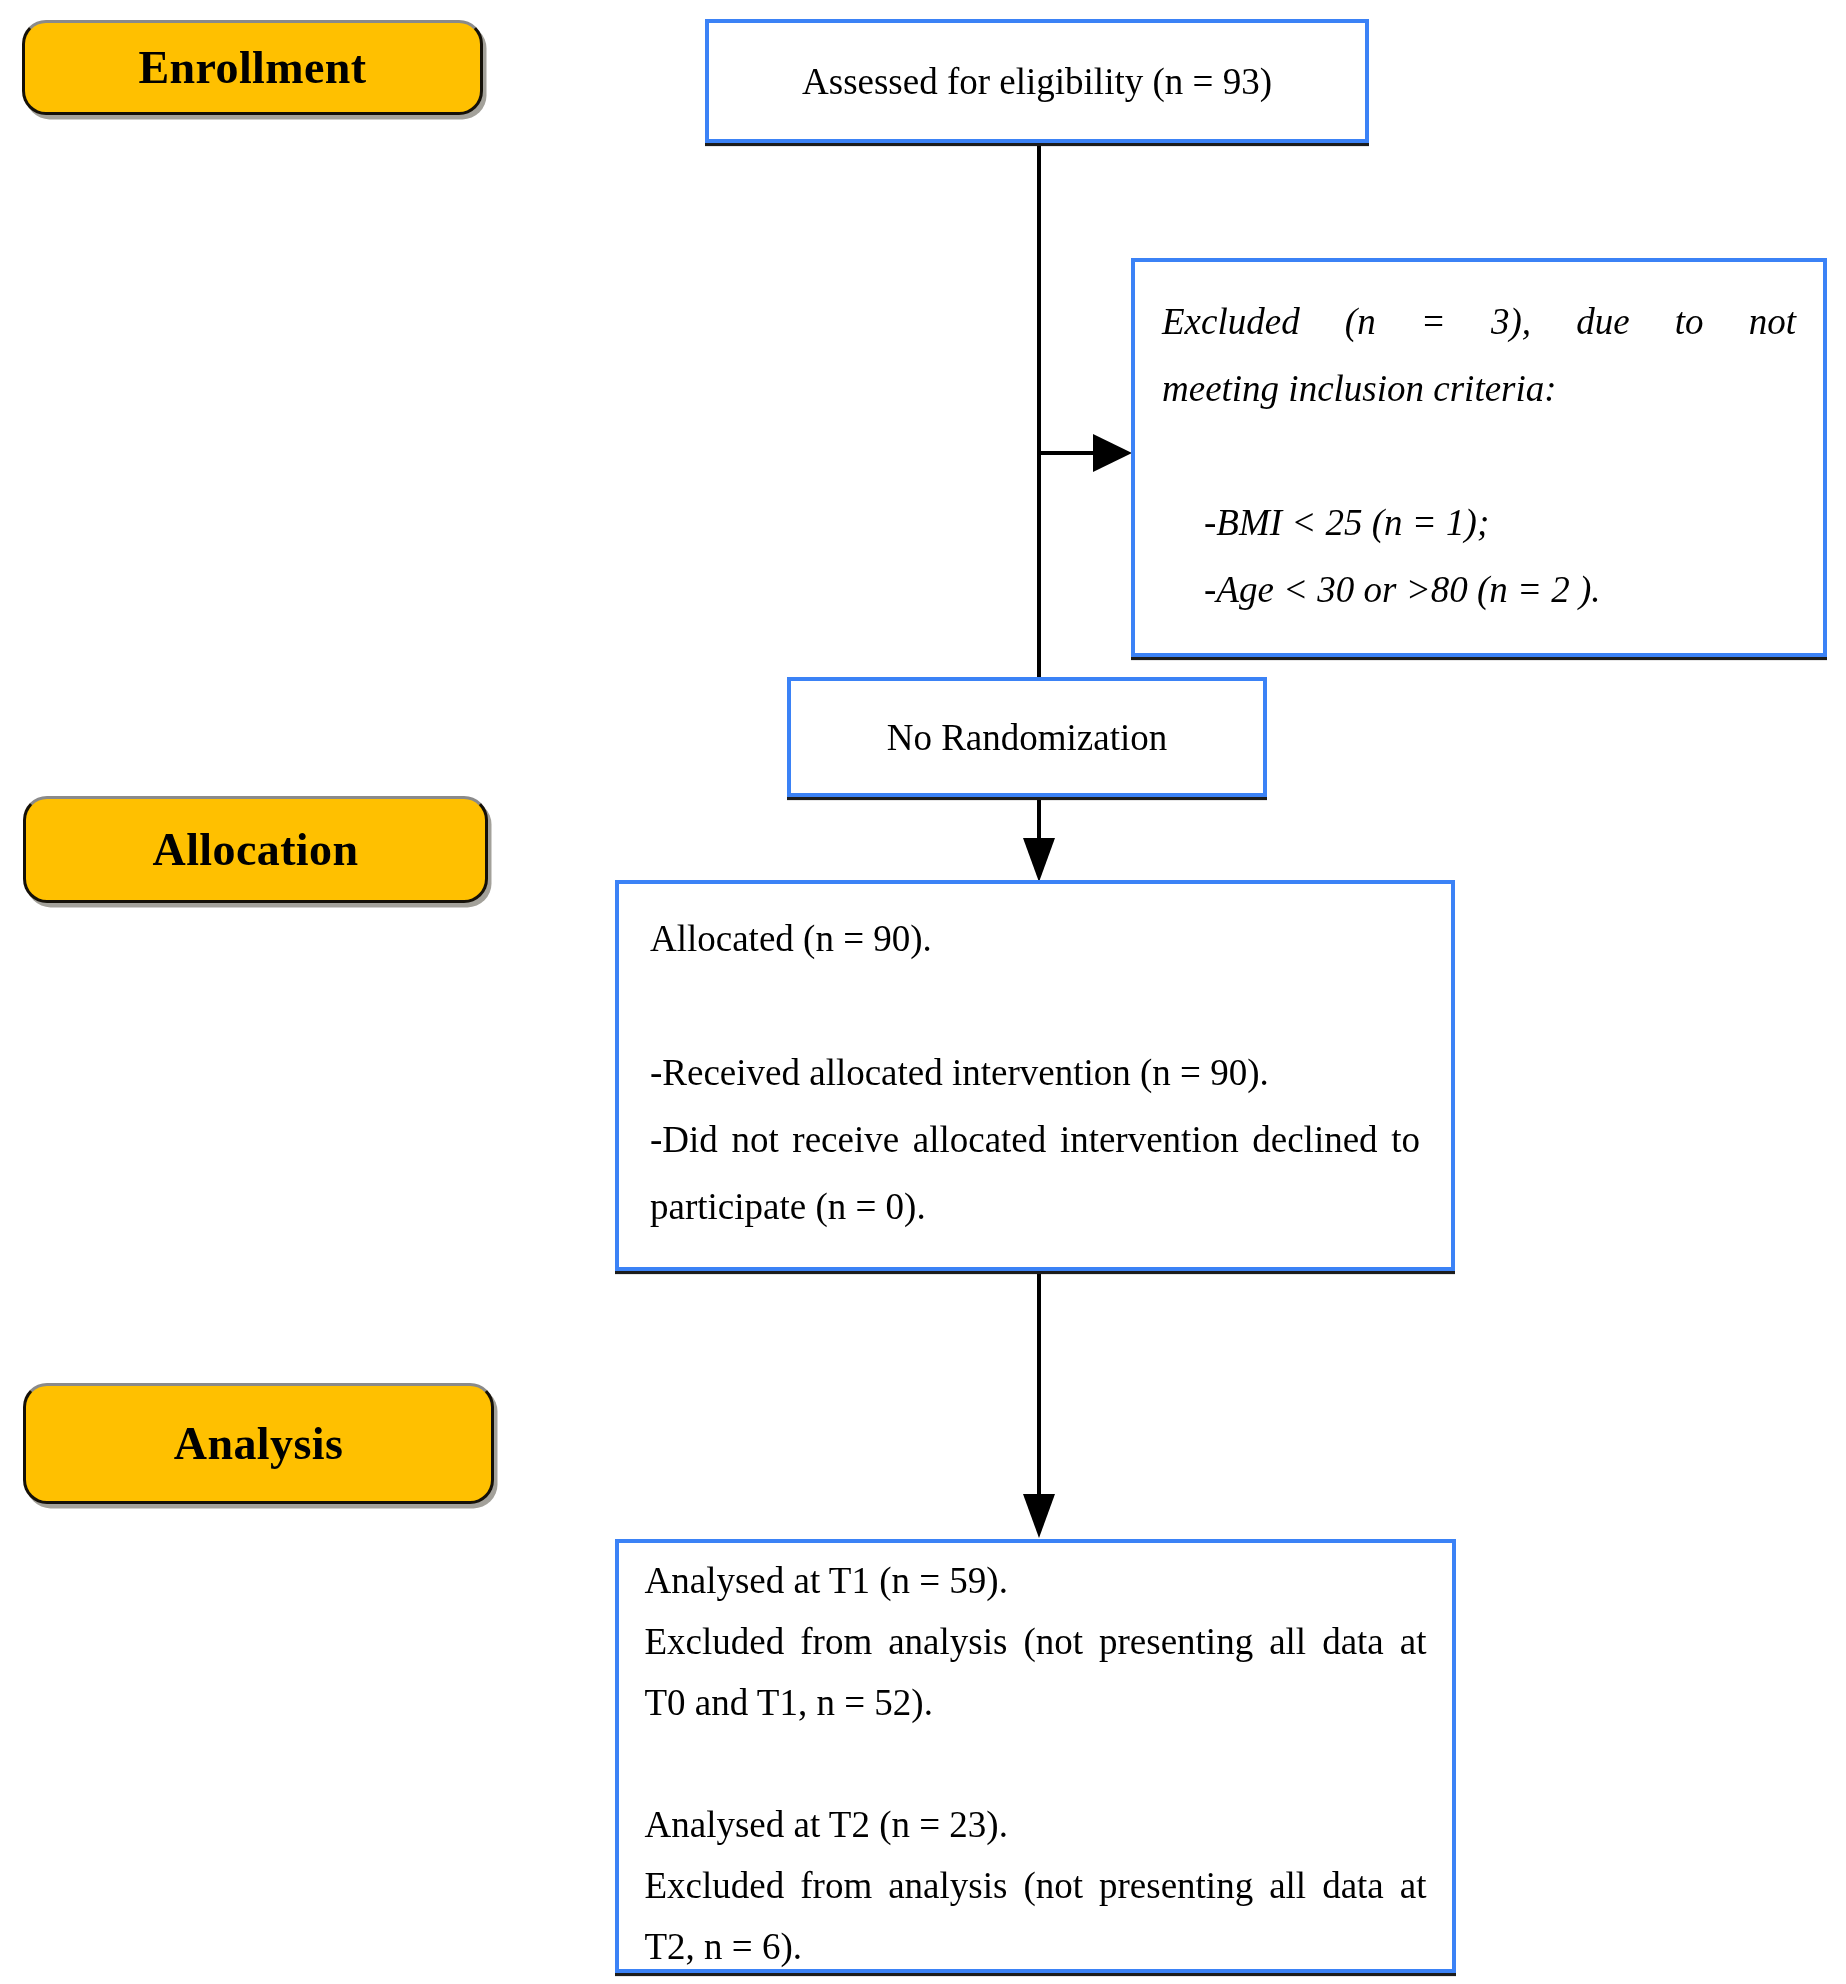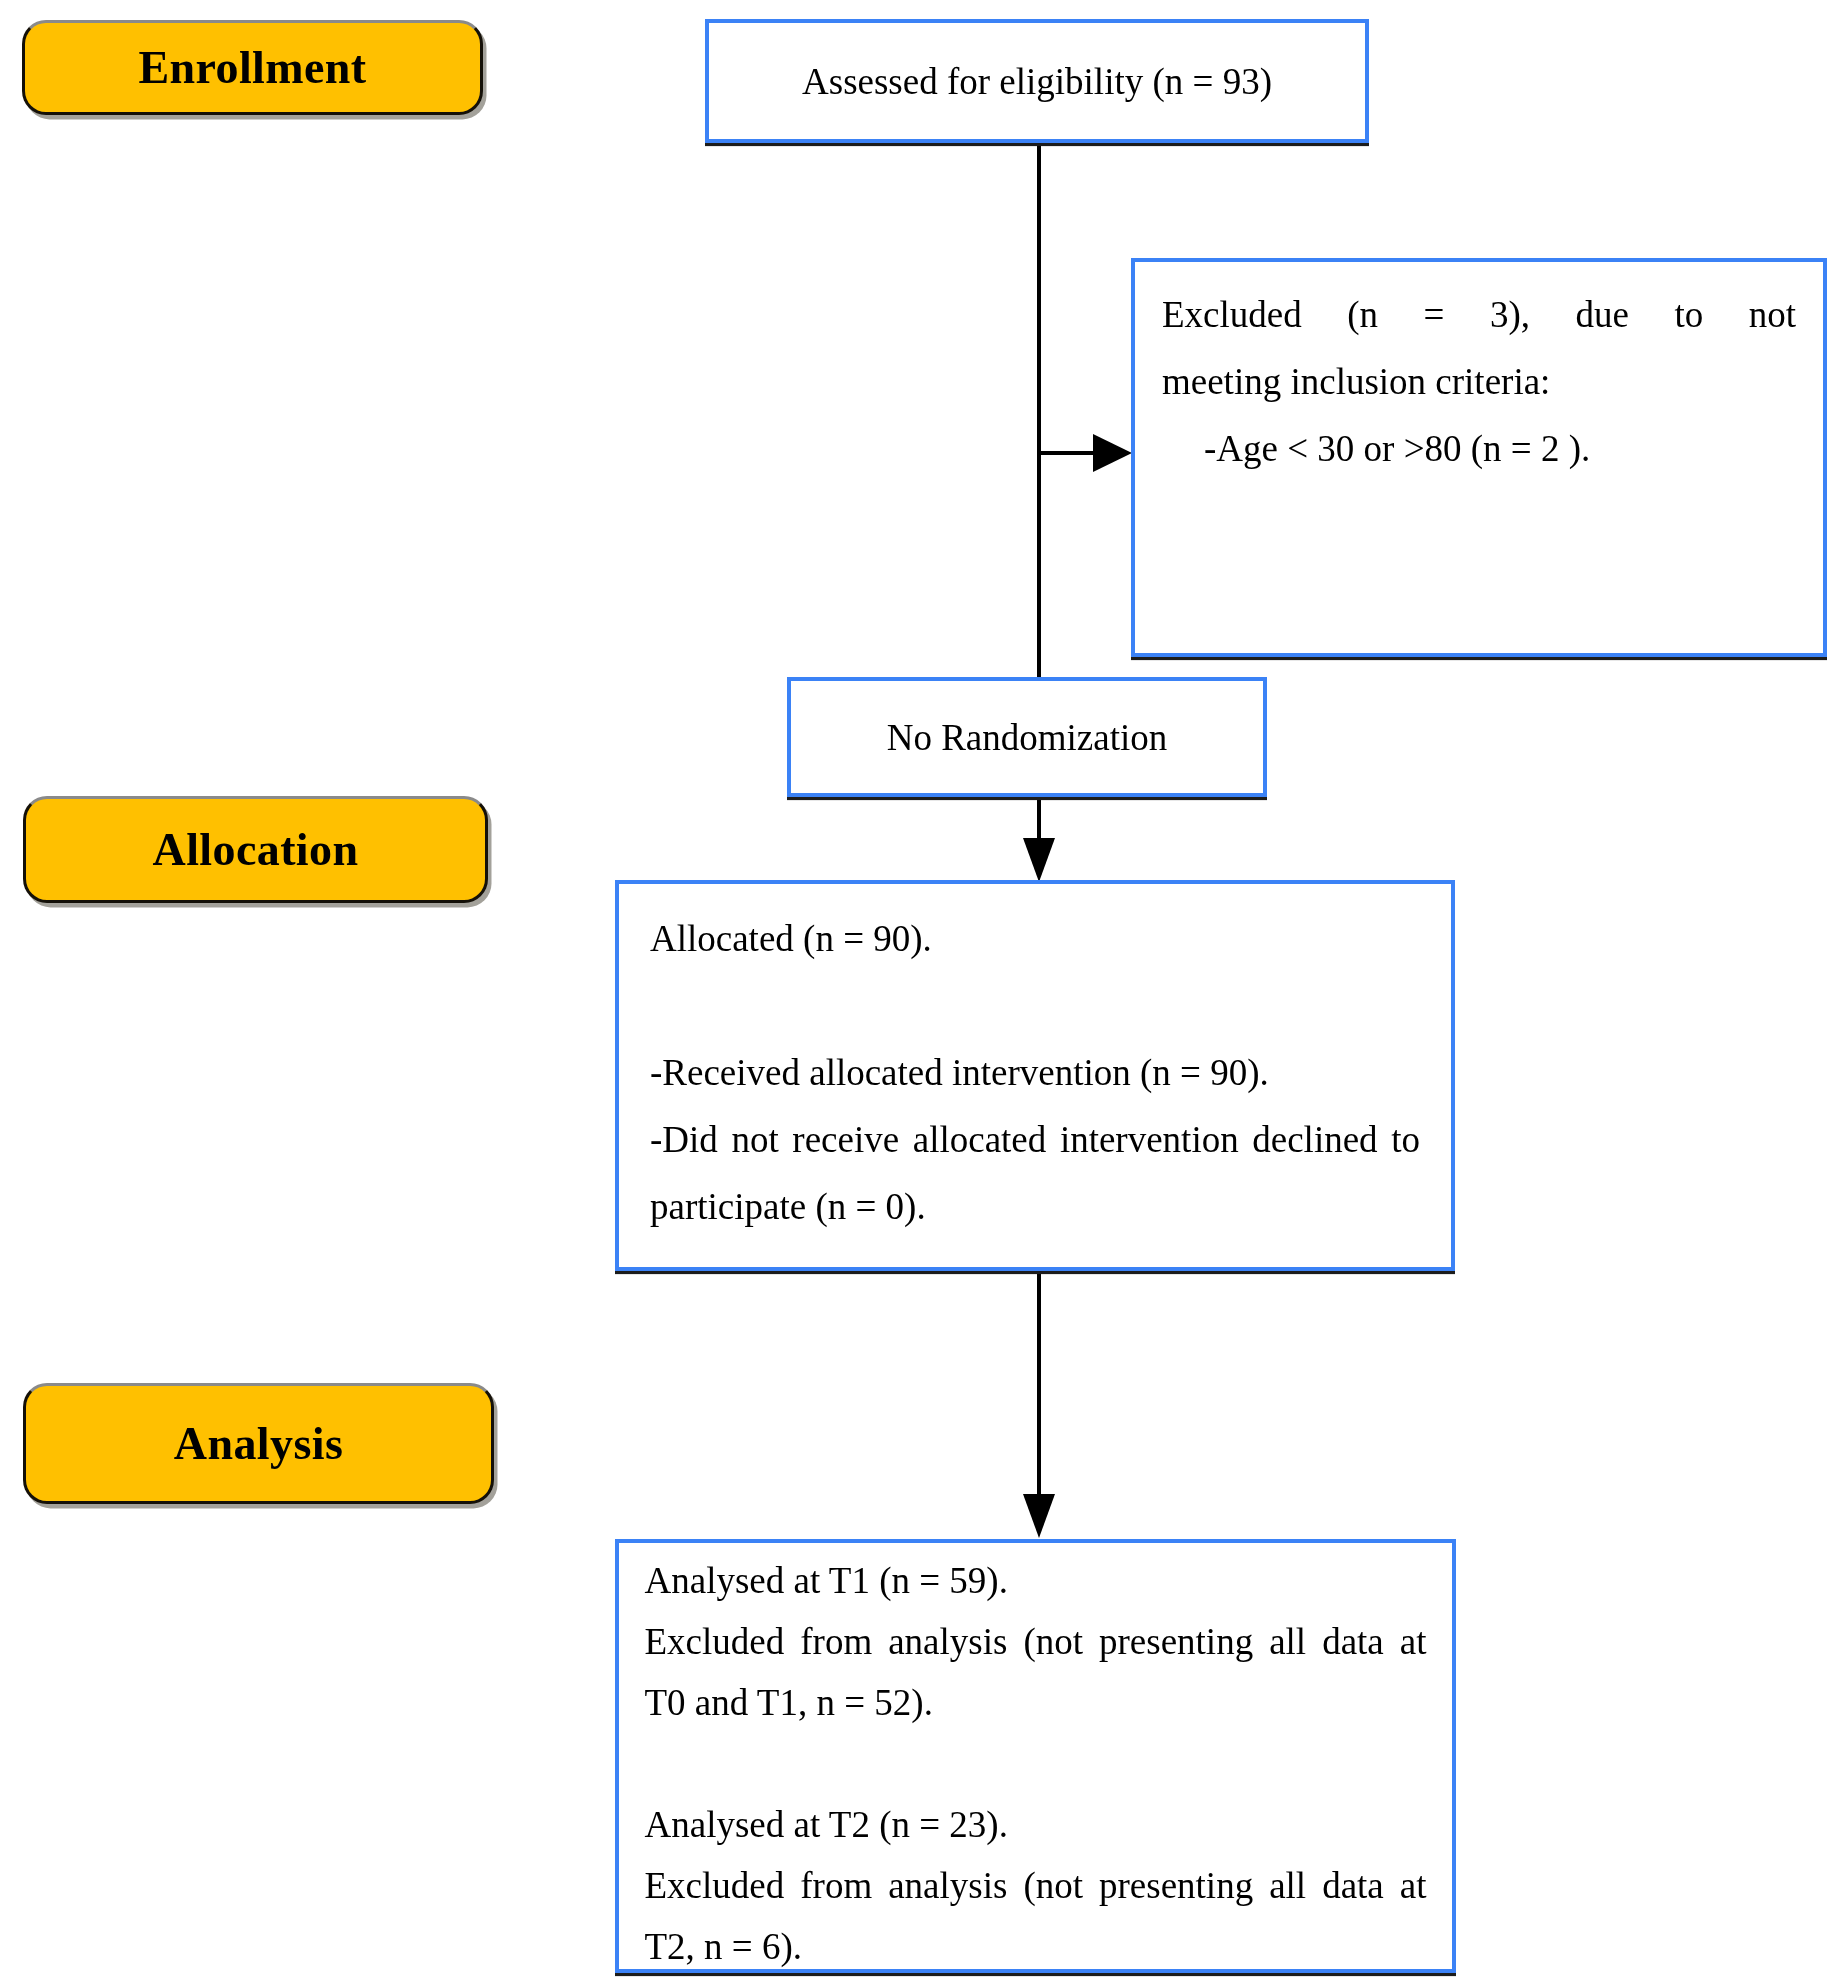--- a/index.html
+++ b/index.html
@@ -57,21 +57,21 @@
   }
   .textbox .line.stretch {
     white-space: normal;
     text-align: justify;
     text-align-last: justify;
     text-justify: inter-word;
   }
   .textbox .line.indent { margin-left: 42px; }
   .textbox .line.gap    { margin-top: var(--lh); }
 
-  #box-excluded  { --lh: 67px; padding: 19px 27px 0 27px; }
+  #box-excluded  { --lh: 67px; padding: 26px 27px 0 27px; font-style: italic; }
   #box-allocated { --lh: 67px; padding: 21px 31px 0 31px; }
   #box-analysed  { --lh: 61px; padding: 7px 25.5px 0 25.5px; }
 
   
   .vline, .hline {
     position: absolute;
     background: #000000;
   }
 
   
@@ -132,20 +132,21 @@
   <div class="vline" id="trunk-3"></div>
   <div class="arrow-down" id="arrow-analysed"></div>
 
   <div class="fbox center" id="box-assessed">
     <span>Assessed for eligibility (n = 93)</span>
   </div>
 
   <div class="fbox textbox" id="box-excluded">
       <div class="line stretch">Excluded (n = 3), due to not</div>
       <div class="line">meeting inclusion criteria:</div>
+      <div class="line indent gap">-BMI &lt; 25 (n = 1);</div>
       <div class="line indent">-Age &lt; 30 or &gt;80 (n = 2 ).</div>
     </div>
 
   <div class="fbox center" id="box-norand">
     <span>No Randomization</span>
   </div>
 
   <div class="fbox textbox" id="box-allocated">
       <div class="line">Allocated (n = 90).</div>
       <div class="line gap">-Received allocated intervention (n = 90).</div>

